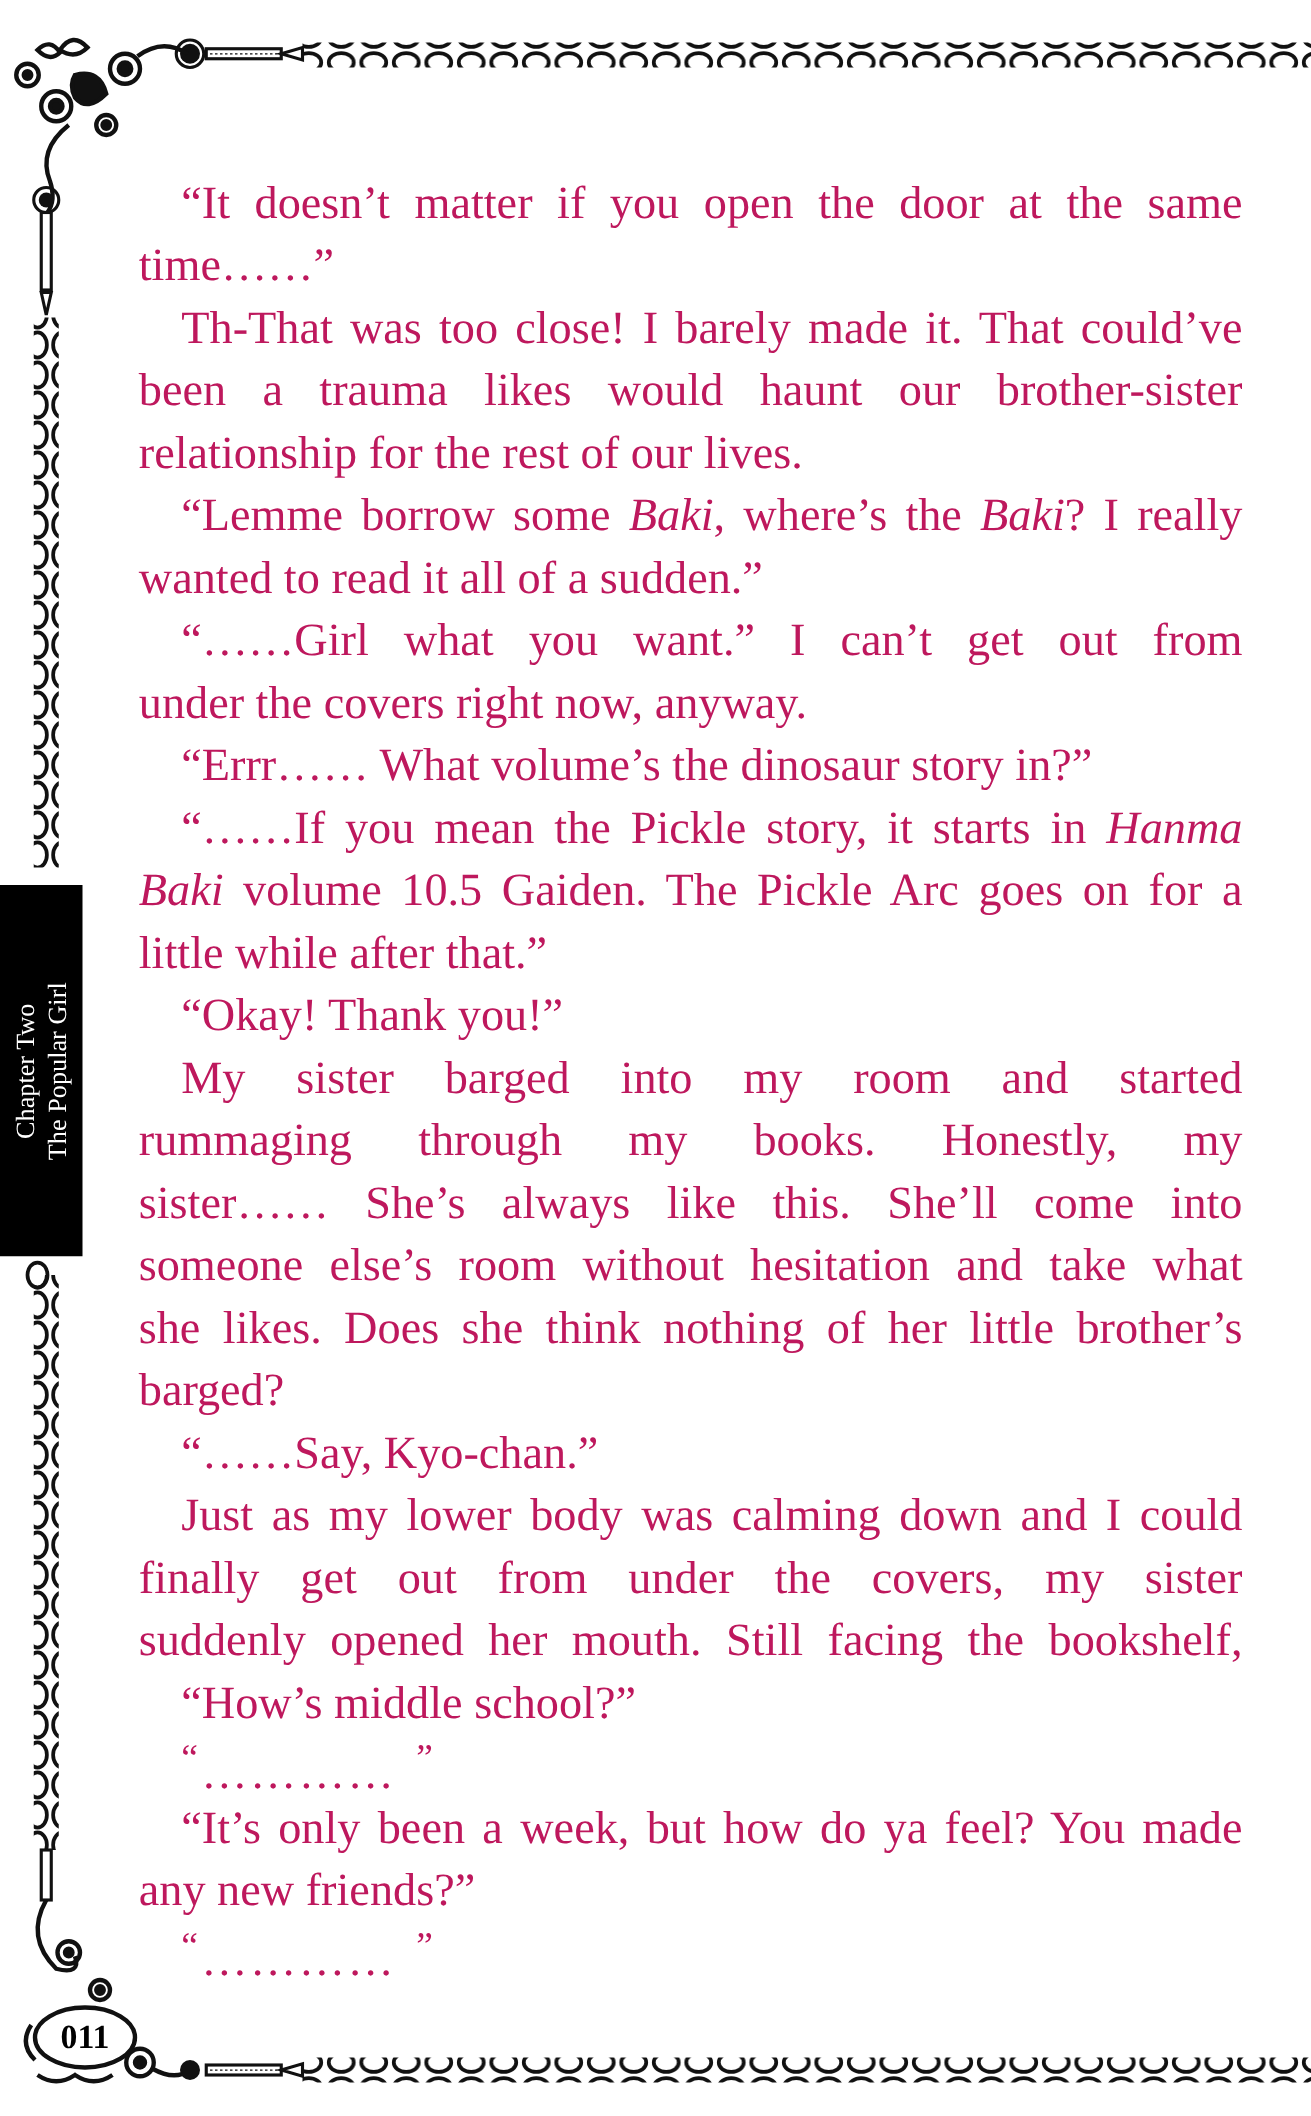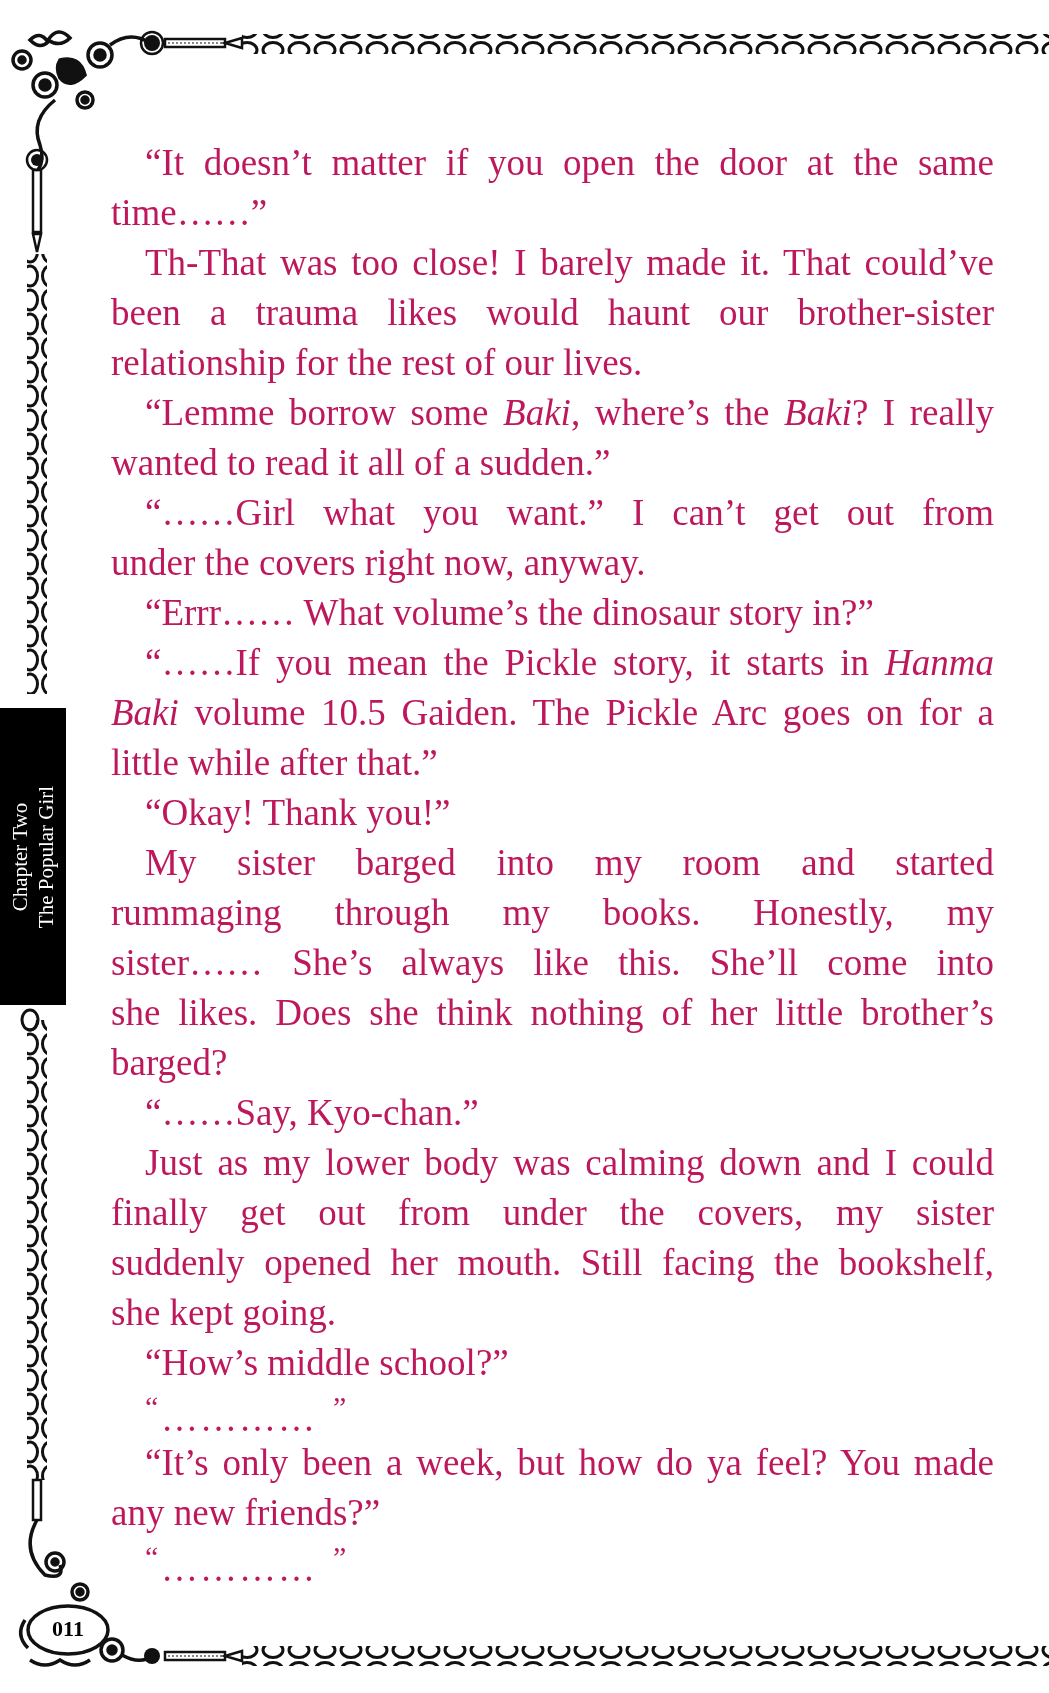--- a/index.html
+++ b/index.html
@@ -21,21 +21,21 @@
     color: #fff; font-family: "Liberation Serif", "DejaVu Serif", serif;
     font-size: 21px; line-height: 26px;
   }
   .chapter-tab-text span { display: block; }
 
   
   .page-number {
     position: absolute; left: 40px; top: 1610px; width: 56px; height: 38px;
     display: flex; align-items: center; justify-content: center;
     font-family: "Liberation Serif", "DejaVu Serif", serif; font-weight: bold;
-    font-size: 22px; color: #000;
+    font-size: 27px; color: #000;
   }
 
   
   .text-block {
     position: absolute; left: 111px; top: 113px; width: 883px;
     font-family: "Liberation Serif", "DejaVu Serif", serif;
     font-size: 37px; color: #be185d; margin-top: 25px; 
   }
   .line {
     height: 50px; line-height: 50px; white-space: nowrap;
@@ -143,27 +143,27 @@
       <div class="line indent">“……Girl what you want.” I can’t get out from</div>
       <div class="line last">under the covers right now, anyway.</div>
       <div class="line indent last">“Errr…… What volume’s the dinosaur story in?”</div>
       <div class="line indent"><span>“……If you mean the Pickle story, it starts in </span><i>Hanma</i></div>
       <div class="line"><i>Baki</i><span> volume 10.5 Gaiden. The Pickle Arc goes on for a</span></div>
       <div class="line last">little while after that.”</div>
       <div class="line indent last">“Okay! Thank you!”</div>
       <div class="line indent">My sister barged into my room and started</div>
       <div class="line">rummaging through my books. Honestly, my</div>
       <div class="line">sister…… She’s always like this. She’ll come into</div>
+      <div class="line">someone else’s room without hesitation and take what</div>
       <div class="line">she likes. Does she think nothing of her little brother’s</div>
       <div class="line last">barged?</div>
       <div class="line indent last">“……Say, Kyo-chan.”</div>
       <div class="line indent">Just as my lower body was calming down and I could</div>
       <div class="line">finally get out from under the covers, my sister</div>
       <div class="line">suddenly opened her mouth. Still facing the bookshelf,</div>
-      <div class="line last">she kept going.</div>
       <div class="line indent last">“How’s middle school?”</div>
       <div class="line ellipsis-line">
         <span class="ell-open">“</span>
         <span class="ell-dots">…………</span>
         <span class="ell-close">”</span>
       </div>
       <div class="line indent">“It’s only been a week, but how do ya feel? You made</div>
       <div class="line last">any new friends?”</div>
       <div class="line ellipsis-line">
         <span class="ell-open">“</span>

